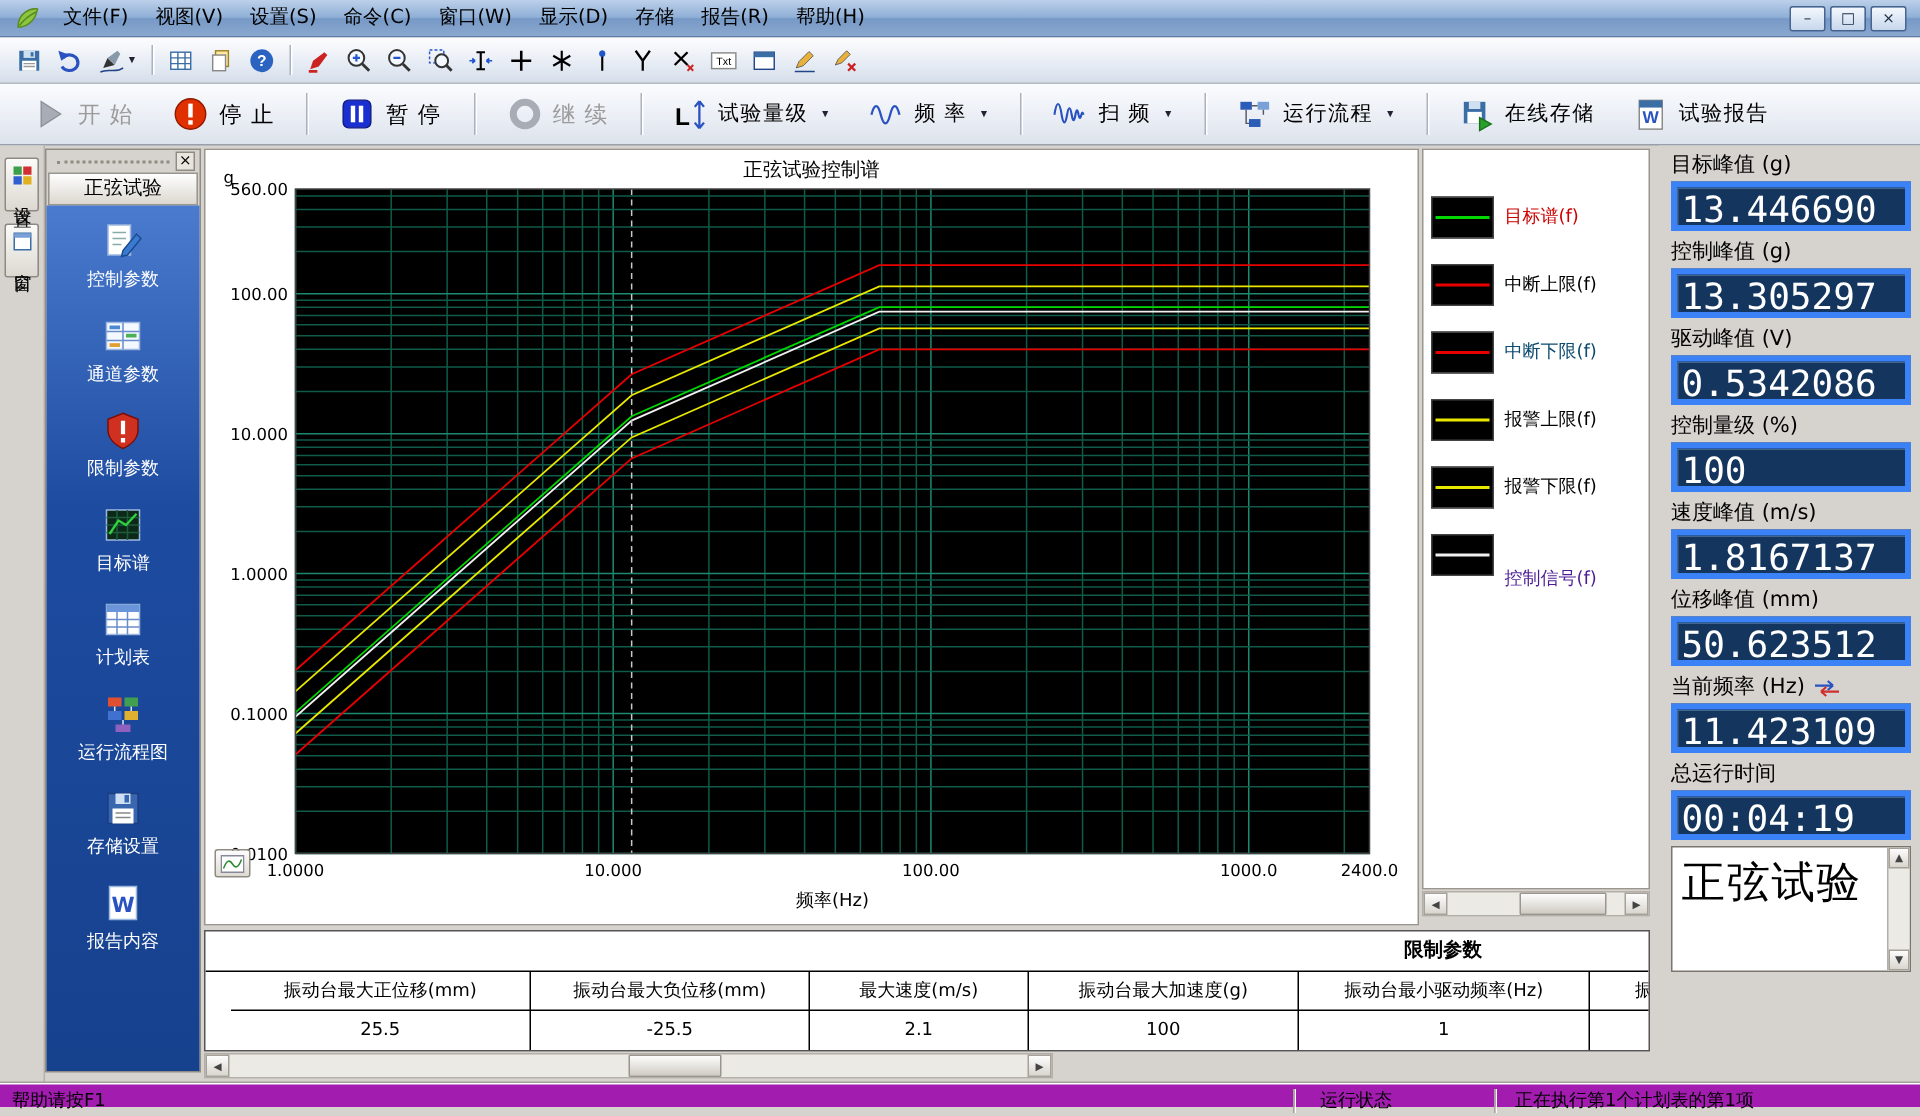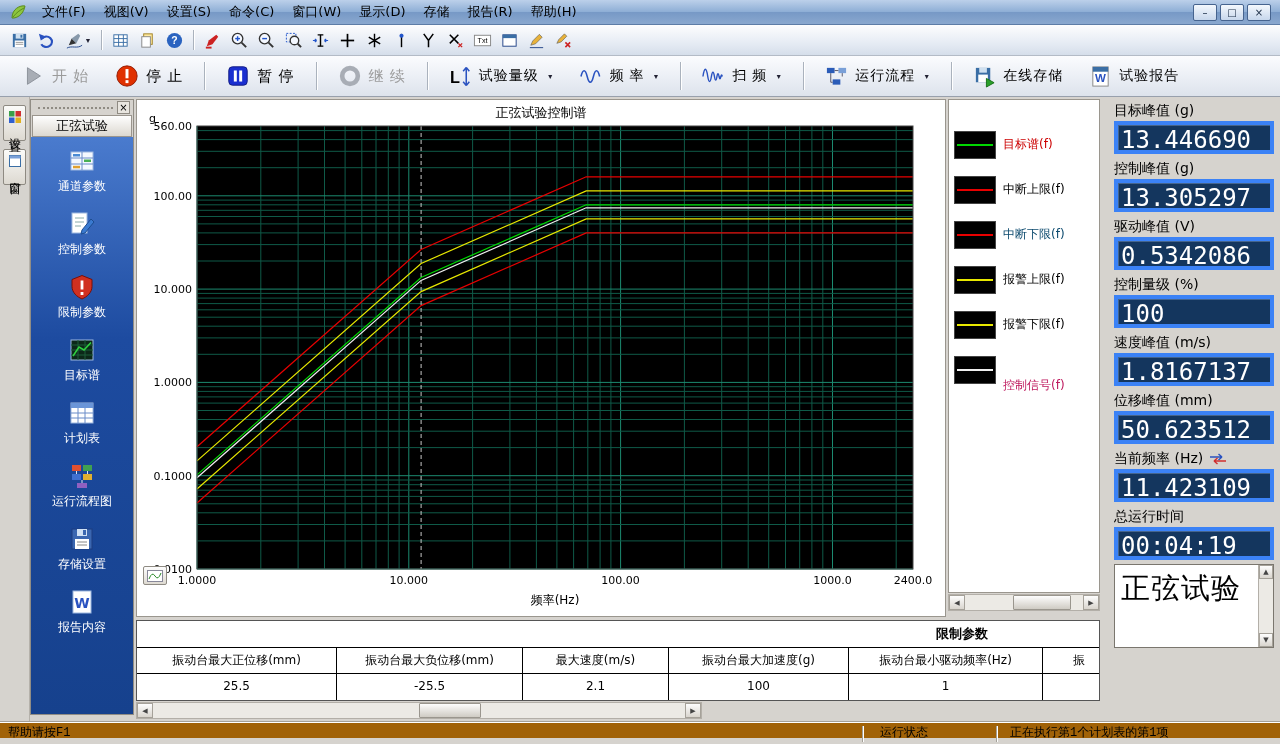--- a/index.html
+++ b/index.html
@@ -88,24 +88,24 @@
   .vscroll{position:absolute;right:0;top:0;width:15px;height:100%;background:#eceae5;border-left:1px solid #b3afa8;display:flex;flex-direction:column;justify-content:space-between;}
   .vscroll .sb-btn{width:100%;height:14px;}
 
   
   .limit-table{position:absolute;left:136px;top:620px;width:964px;height:81px;background:#fff;border:1px solid #555;overflow:hidden;}
   .lt-title-row{height:27px;border-bottom:1px solid #000;overflow:hidden;}
   .lt-title{display:block;width:1650px;text-align:center;font-size:13px;font-weight:bold;line-height:26px;}
   .lt-head,.lt-row{display:flex;width:1650px;}
   .lt-cell{border-right:1px solid #000;height:26px;line-height:25px;text-align:center;font-size:12px;flex:none;overflow:hidden;white-space:nowrap;}
   .lt-head .lt-cell{border-bottom:1px solid #000;}
-  .c0{width:200px;} .c1{width:186px;} .c2{width:146px;} .c3{width:180px;} .c4{width:194px;} .c5{width:540px;text-align:left;padding-left:30px;}
-
-  
-  .statusbar{position:absolute;left:0;top:722px;width:1280px;height:16px;background:#a16207;border-top:1px solid #fff;box-shadow:0 -1px 0 #a5a199;font-size:12px;font-family:Liberation Mono, monospace;}
+  .c0{width:200px;margin-left:17px;} .c1{width:186px;} .c2{width:146px;} .c3{width:180px;} .c4{width:194px;} .c5{width:540px;text-align:left;padding-left:30px;}
+
+  
+  .statusbar{position:absolute;left:0;top:722px;width:1280px;height:16px;background:#a21caf;border-top:1px solid #fff;box-shadow:0 -1px 0 #a5a199;font-size:12px;}
   .sb-cell{position:absolute;top:0;height:22px;line-height:21px;white-space:nowrap;}
   .sb-div{position:absolute;top:3px;width:2px;height:16px;border-left:1px solid #a5a199;border-right:1px solid #fff;}
 </style>
 </head>
 <body>
 
 <div class="titlebar">
   <svg class="app-icon" viewBox="0 0 20 20">
     <path d="M4 16 C4 7 12 3 17 4 C16 10 12 15 6 16 Z" fill="#8cc63f" stroke="#5a8a20"></path>
     <path d="M5 15 C8 11 12 8 16 6" stroke="#5a8a20" fill="none"></path>
@@ -370,39 +370,39 @@
 
 <div class="sidebar">
   <div class="side-grip">
     <span class="dots"></span>
     <span class="side-close">×</span>
   </div>
   <div class="side-title">正弦试验</div>
   <div class="side-body">
     <div class="side-item">
       <svg width="28" height="28" viewBox="0 0 28 28">
+        <rect x="4" y="3" width="15" height="20" fill="#fff" stroke="#9db8e0"></rect>
+        <line x1="7" y1="8" x2="16" y2="8" stroke="#8aa"></line>
+          <line x1="7" y1="12" x2="16" y2="12" stroke="#8aa"></line>
+          <line x1="7" y1="16" x2="13" y2="16" stroke="#8aa"></line>
+        <path d="M14 20 L23 9 L26 12 L17 23 L13 24 Z" fill="#3a7ad0" stroke="#1c4c90"></path>
+      </svg>
+      <span class="side-label">控制参数</span>
+    </div>
+    <div class="side-item">
+      <svg width="28" height="28" viewBox="0 0 28 28">
         <rect x="3" y="5" width="22" height="18" fill="#f4f8ff" stroke="#9db8e0"></rect>
         <line x1="3" y1="11" x2="25" y2="11" stroke="#6a8cc8"></line>
           <line x1="3" y1="17" x2="25" y2="17" stroke="#6a8cc8"></line>
         <line x1="14" y1="5" x2="14" y2="23" stroke="#6a8cc8"></line>
         <rect x="5" y="7" width="7" height="2.5" fill="#4a8ad4"></rect>
           <rect x="16" y="12.5" width="7" height="2.5" fill="#49b055"></rect>
         <rect x="5" y="18.8" width="7" height="2.5" fill="#e0a030"></rect>
       </svg>
       <span class="side-label">通道参数</span>
-    </div>
-    <div class="side-item">
-      <svg width="28" height="28" viewBox="0 0 28 28">
-        <rect x="4" y="3" width="15" height="20" fill="#fff" stroke="#9db8e0"></rect>
-        <line x1="7" y1="8" x2="16" y2="8" stroke="#8aa"></line>
-          <line x1="7" y1="12" x2="16" y2="12" stroke="#8aa"></line>
-          <line x1="7" y1="16" x2="13" y2="16" stroke="#8aa"></line>
-        <path d="M14 20 L23 9 L26 12 L17 23 L13 24 Z" fill="#3a7ad0" stroke="#1c4c90"></path>
-      </svg>
-      <span class="side-label">控制参数</span>
     </div>
     <div class="side-item">
       <svg width="28" height="28" viewBox="0 0 28 28">
         <path d="M14 2.5 L24 6.5 V13.5 C24 19.5 19 23.8 14 26 C9 23.8 4 19.5 4 13.5 V6.5 Z" fill="#d03020" stroke="#7a0e06"></path>
         <rect x="12.6" y="7.5" width="2.8" height="9" fill="#fff"></rect>
           <rect x="12.6" y="19" width="2.8" height="3" fill="#fff"></rect>
       </svg>
       <span class="side-label">限制参数</span>
     </div>
     <div class="side-item">
@@ -592,21 +592,21 @@
   <div class="legend-item">
     <span class="legend-swatch">
         <span class="legend-line" style="background: rgb(232, 232, 0);"></span>
       </span>
     <span class="legend-label" style="color: rgb(0, 0, 0);">报警下限(f)</span>
   </div>
   <div class="legend-item">
     <span class="legend-swatch">
         <span class="legend-line" style="background: rgb(240, 240, 240);"></span>
       </span>
-    <span class="legend-label" style="color: #be185d; margin-top: 31px;">控制信号(f)</span>
+    <span class="legend-label" style="color: #4c1d95; margin-top: 31px;">控制信号(f)</span>
   </div>
 </div>
 
 <div class="hscroll legend-scroll">
   <span class="sb-btn">◀</span>
   <span class="sb-track">
       <span class="sb-thumb" style="left:48px;width:58px;"></span>
     </span>
   <span class="sb-btn">▶</span>
 </div>

